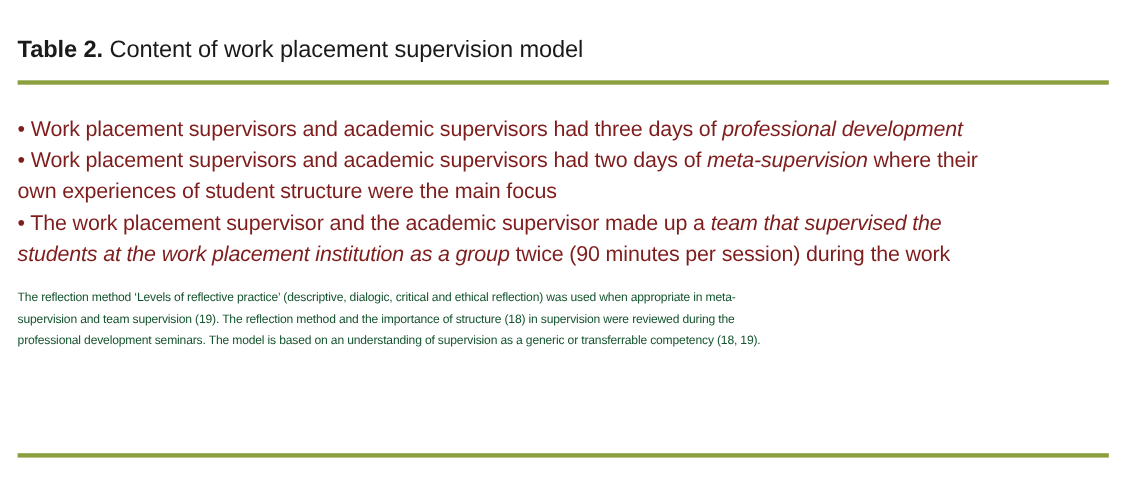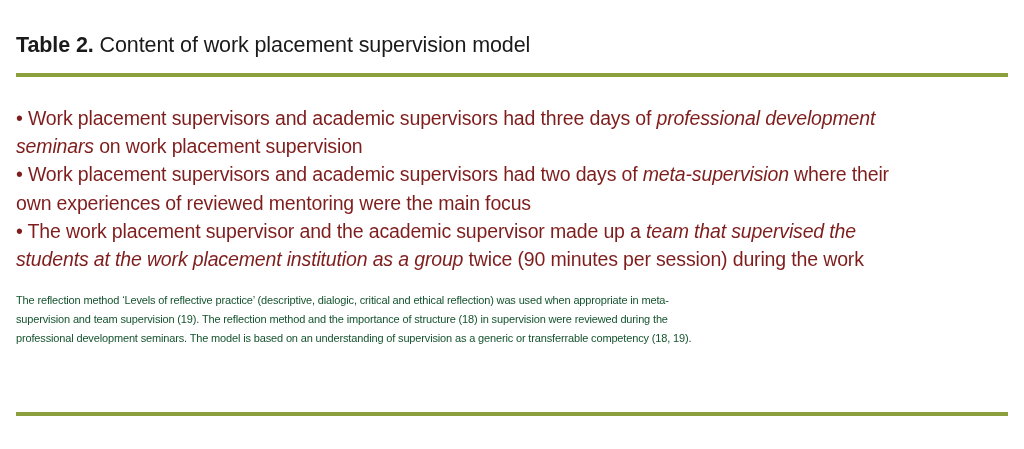--- a/index.html
+++ b/index.html
@@ -83,25 +83,24 @@
 
   <div class="caption">
     <span class="label">Table 2.</span><span class="caption-text"> Content of work placement supervision model</span>
   </div>
 
   <div class="rule rule-top" style="background: rgb(139, 160, 60);"></div>
 
   <div class="body-block">
     <div>
       <p class="bullet-line"><span>• </span><span>Work placement supervisors and academic supervisors had three days of </span><em>professional development</em></p>
-      <p class="bullet-line"><em>seminars</em><span> on work placement supervision</span></p>
     </div>
     <div>
       <p class="bullet-line"><span>• </span><span>Work placement supervisors and academic supervisors had two days of </span><em>meta-supervision</em><span> where their</span></p>
-      <p class="bullet-line"><span>own experiences of reviewed mentoring were the main focus</span></p>
+      <p class="bullet-line"><span>own experiences of student structure were the main focus</span></p>
     </div>
     <div>
       <p class="bullet-line"><span>• </span><span>The work placement supervisor and the academic supervisor made up a </span><em>team that supervised the</em></p>
       <p class="bullet-line"><em>students at the work placement institution as a group</em><span> twice (90 minutes per session) during the work</span></p>
     </div>
   </div>
 
   <div class="note-block">
     <p class="note-line">The reflection method ‘Levels of reflective practice’ (descriptive, dialogic, critical and ethical reflection) was used when appropriate in meta-</p>
     <p class="note-line">supervision and team supervision (19). The reflection method and the importance of structure (18) in supervision were reviewed during the</p>

